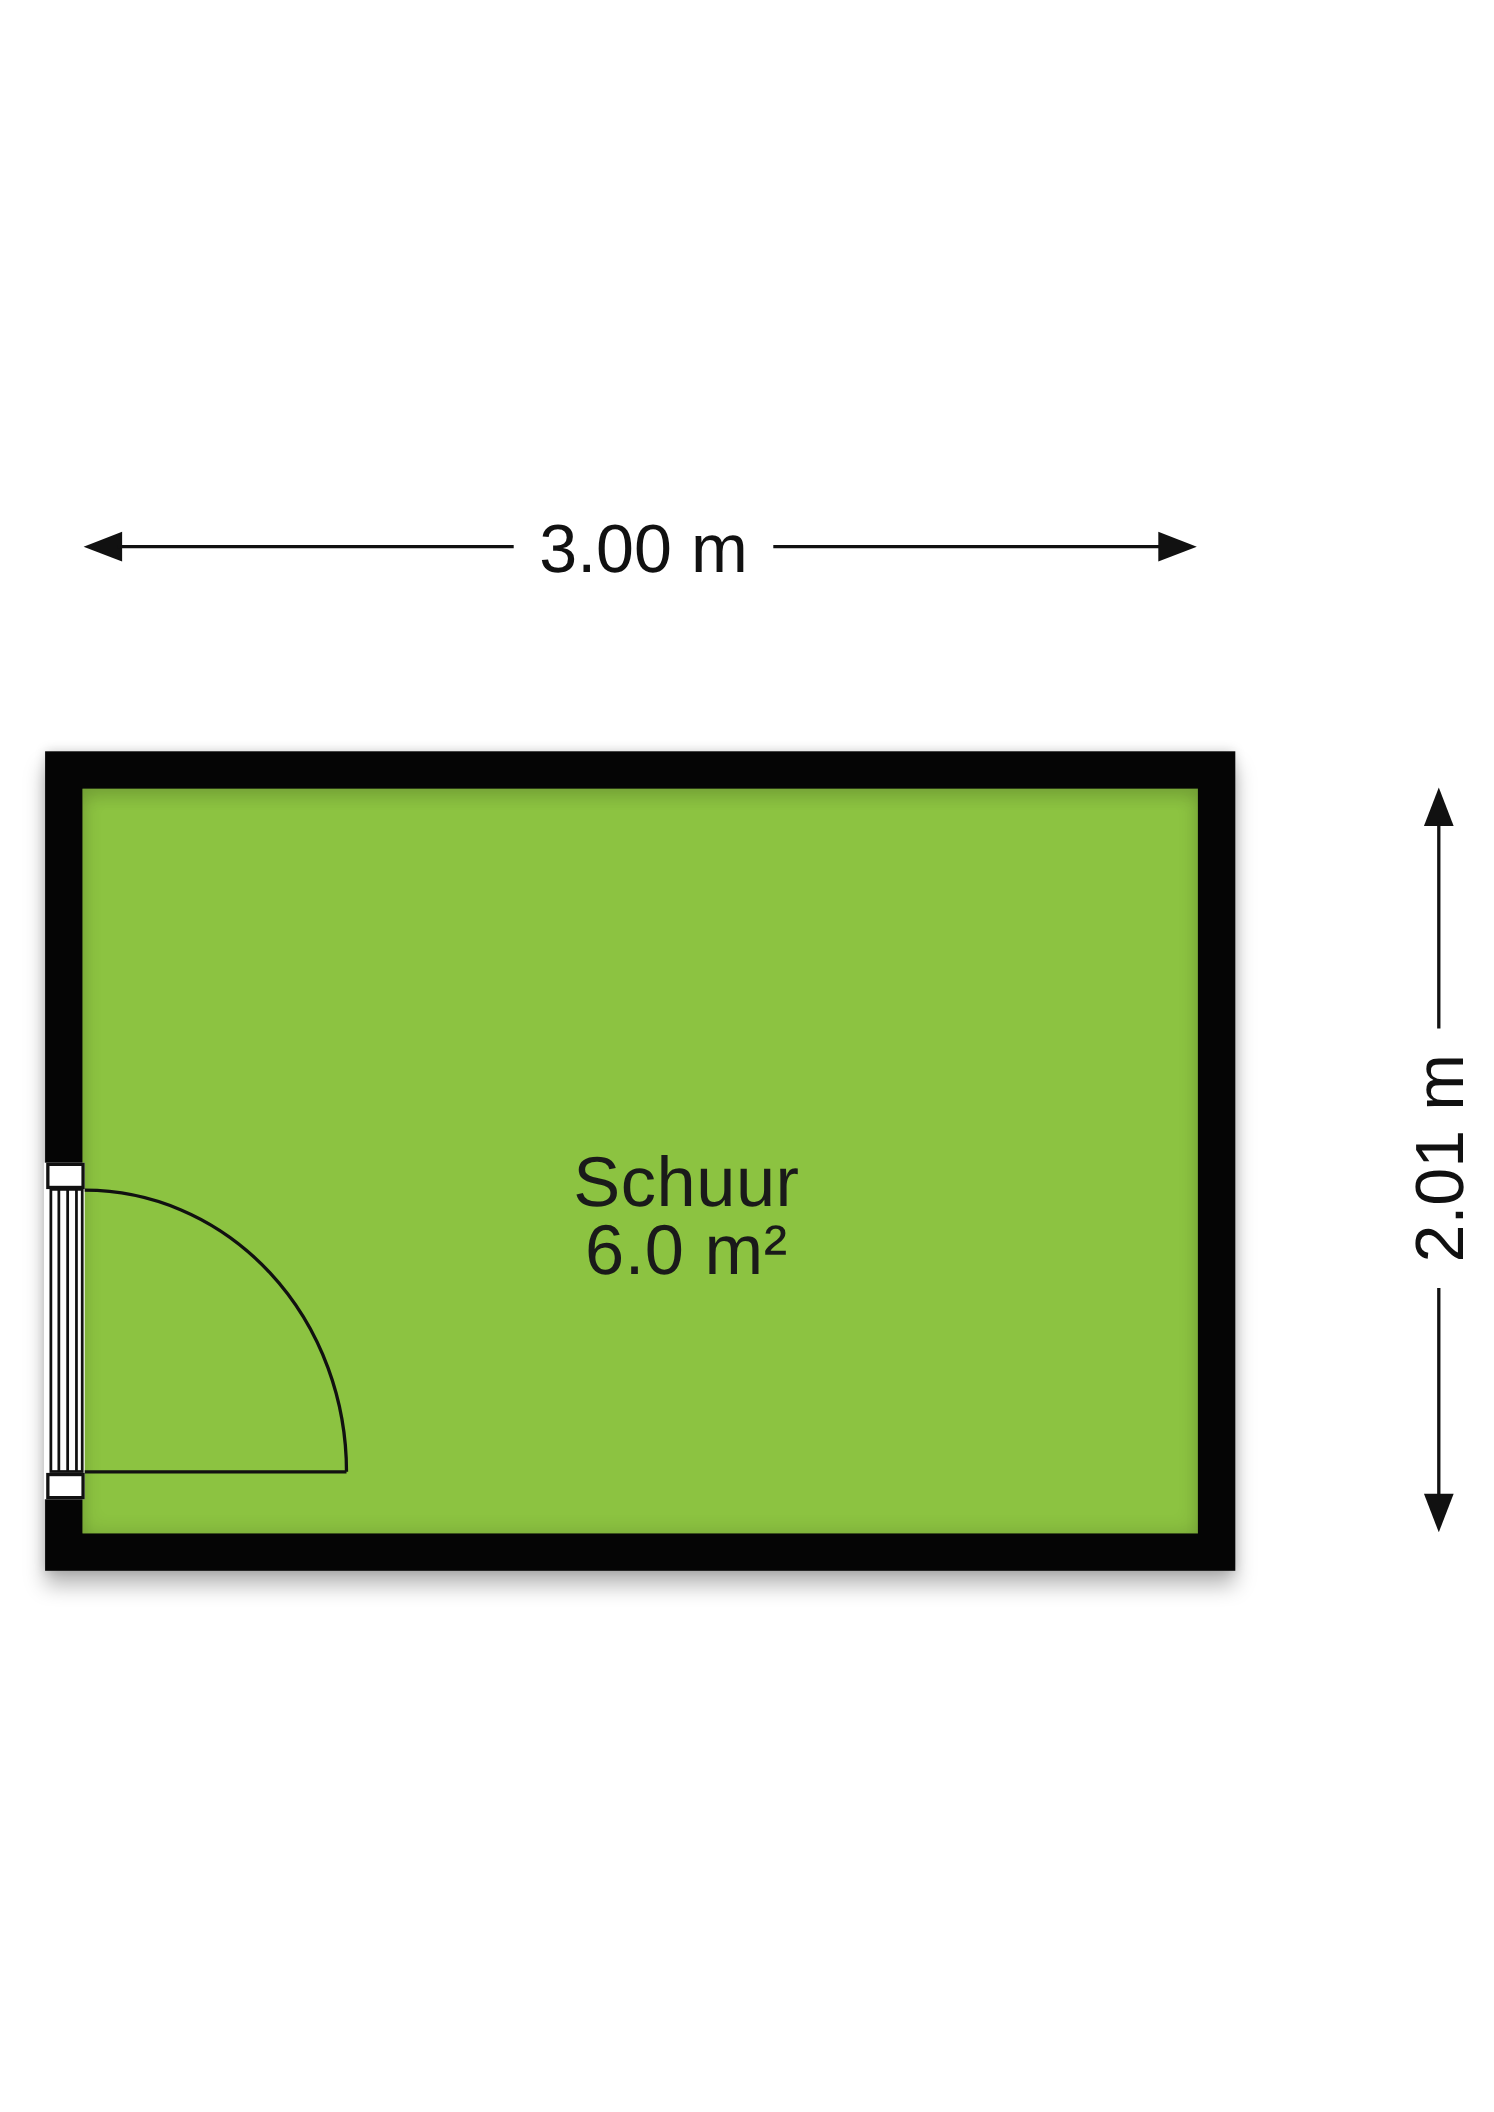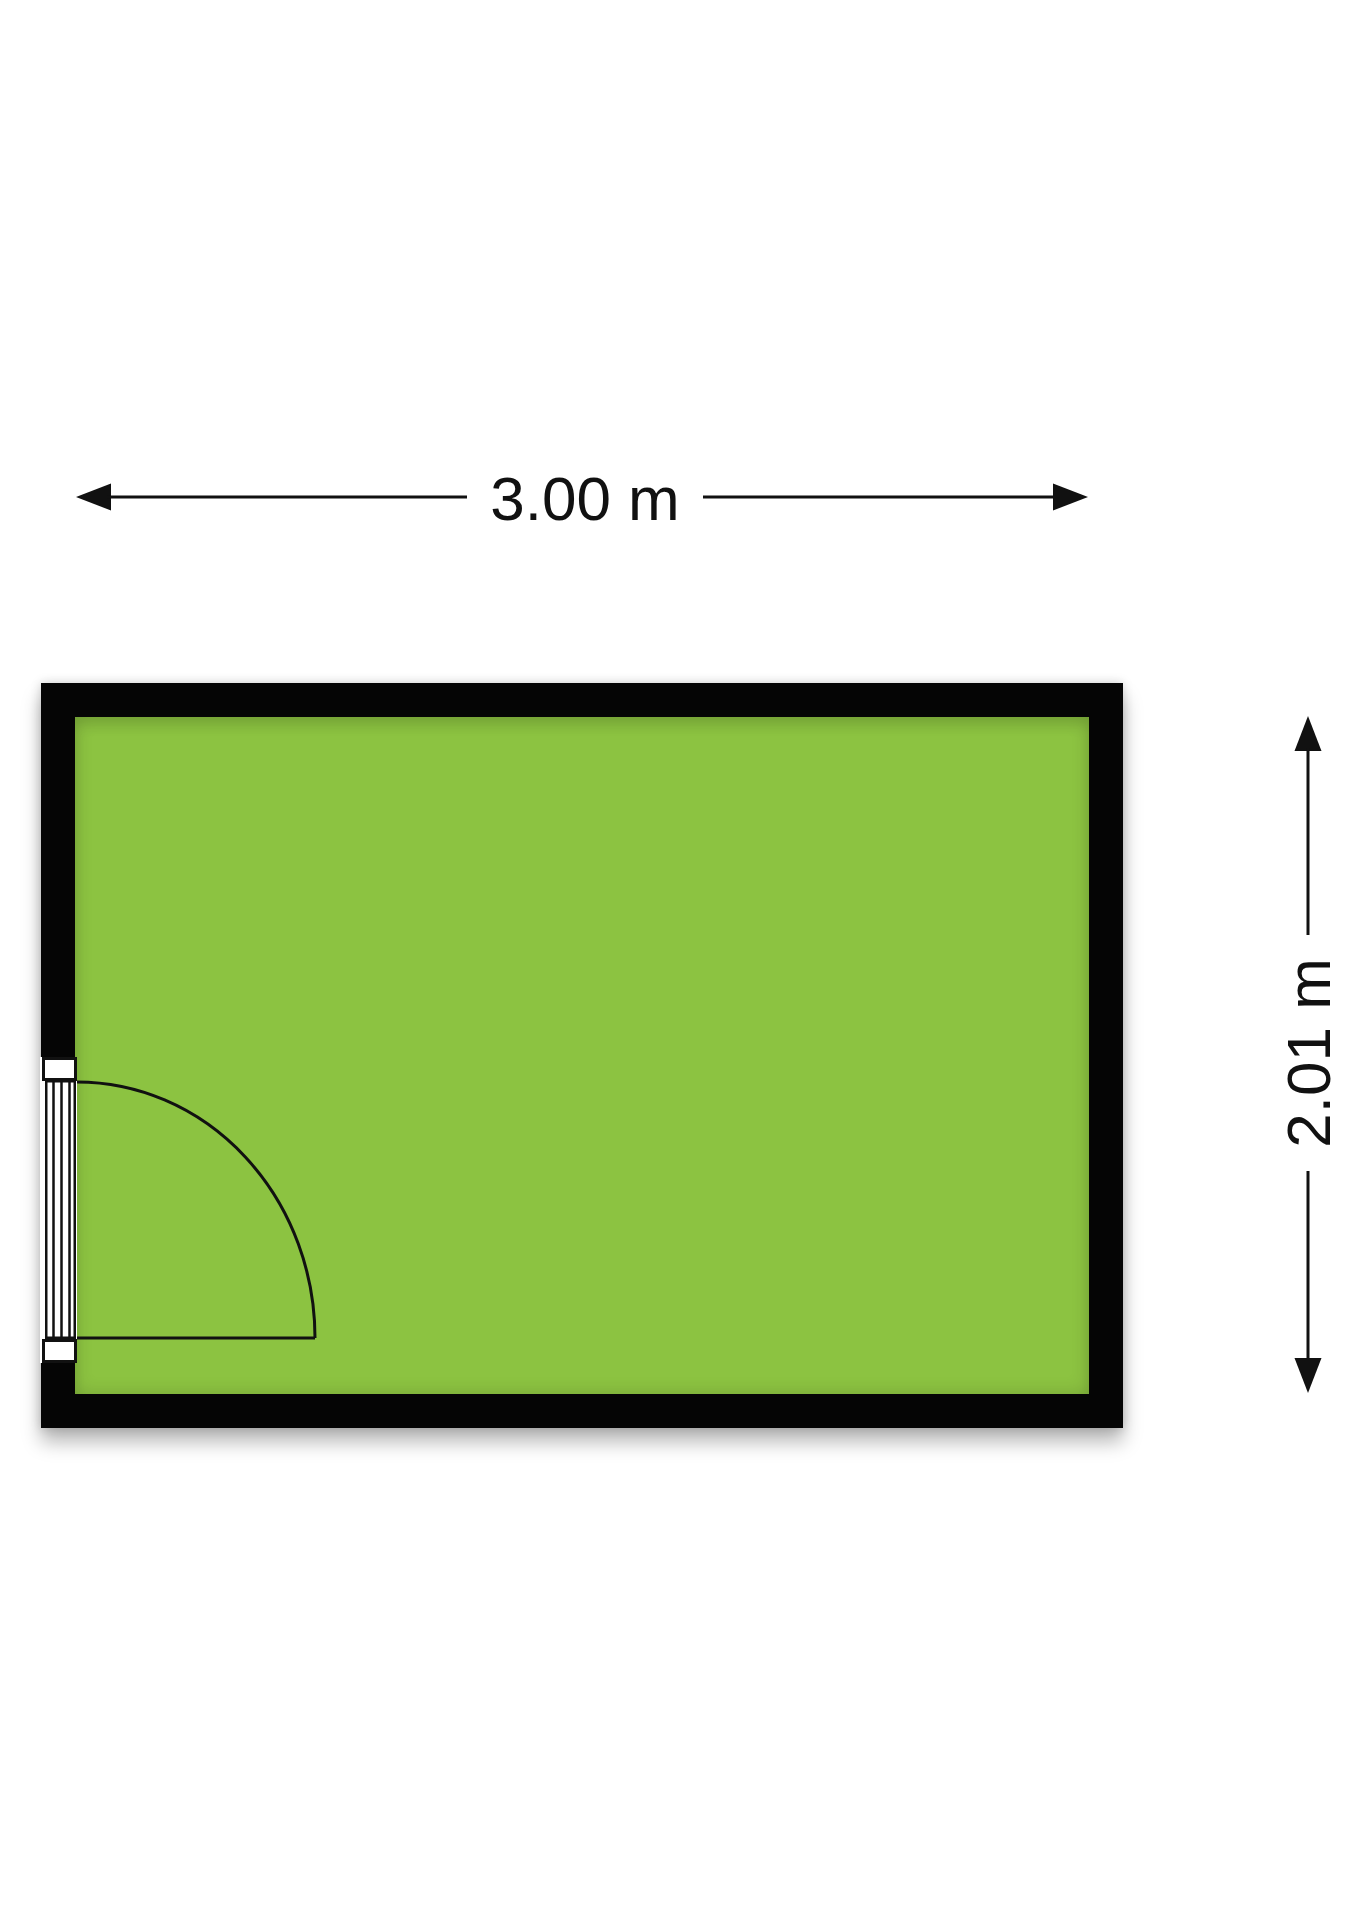--- a/index.html
+++ b/index.html
@@ -46,20 +46,24 @@
 </style>
 </head>
 <body>
 
 <div class="stage" style="background-color: rgb(255, 255, 255);">
 
   <div class="walls" style="background-color: rgb(5, 5, 5);">
     <div class="floor" style="background-color: rgb(140, 195, 65);"></div>
   </div>
 
+  <div class="room-label" style="color: rgb(26, 26, 26);">
+    <div>Schuur</div>
+    <div>6.0 m²</div>
+  </div>
 
   <svg class="overlay" viewBox="0 0 1358 1920">
 
     <g fill="currentColor" stroke="currentColor" stroke-width="3" color="#111111">
       <polygon points="76,497 111,483.5 111,510.5" stroke="none"></polygon>
       <line x1="107" y1="497" x2="467" y2="497"></line>
       <text class="dim-text" x="585" y="520" text-anchor="middle" stroke="none">3.00 m</text>
       <line x1="703" y1="497" x2="1057" y2="497"></line>
       <polygon points="1088,497 1053,483.5 1053,510.5" stroke="none"></polygon>
     </g>

